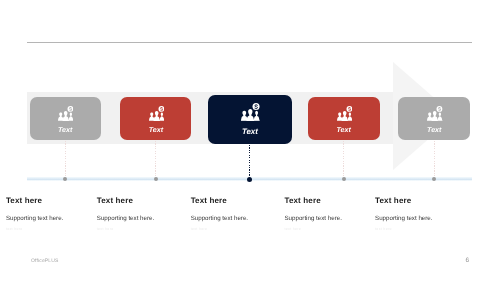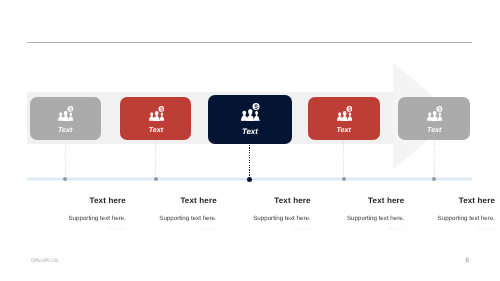--- a/index.html
+++ b/index.html
@@ -10,21 +10,21 @@
   .topline{position:absolute;left:27px;top:42px;width:445px;height:1px;background:#b5b5b5;}
   .band{position:absolute;left:27px;top:91.5px;width:371px;height:52px;background:#f1f1f1;}
   .arrowhead{position:absolute;left:393px;top:62px;width:62px;height:108px;}
   .card{position:absolute;border-radius:7px;}
   .card .icon{position:absolute;display:block;}
   .card .lbl{position:absolute;left:0;right:0;text-align:center;font-style:italic;
              font-weight:bold;color:#fff;line-height:1;}
   .baseline{position:absolute;left:27px;top:177.4px;width:445px;height:3.6px;background:linear-gradient(to bottom,#f4fafd 0%,#e3eff8 35%,#d3e4f2 60%,#eef6fb 85%,#fbfdfe 100%);}
   .dot{position:absolute;border-radius:50%;}
   .dash{position:absolute;width:1px;}
-  .col{position:absolute;text-align:right;}
+  .col{position:absolute;text-align:left;}
   .col .h{font-weight:bold;color:#1d1d1d;font-size:8.0px;letter-spacing:0.15px;line-height:1;}
   .col .s{color:#3a3a3a;font-size:6.2px;line-height:1;}
   .col .t{color:#ebebeb;font-size:3.6px;line-height:1;letter-spacing:0.3px;}
   .footer{position:absolute;left:31px;top:258.7px;font-size:5.0px;color:#a9a9a9;letter-spacing:.15px;line-height:1;}
   .pageno{position:absolute;left:465.5px;top:258.3px;font-size:6.4px;color:#8e8e8e;line-height:1;}
 </style>
 </head>
 <body>
 
 <div class="slide">

